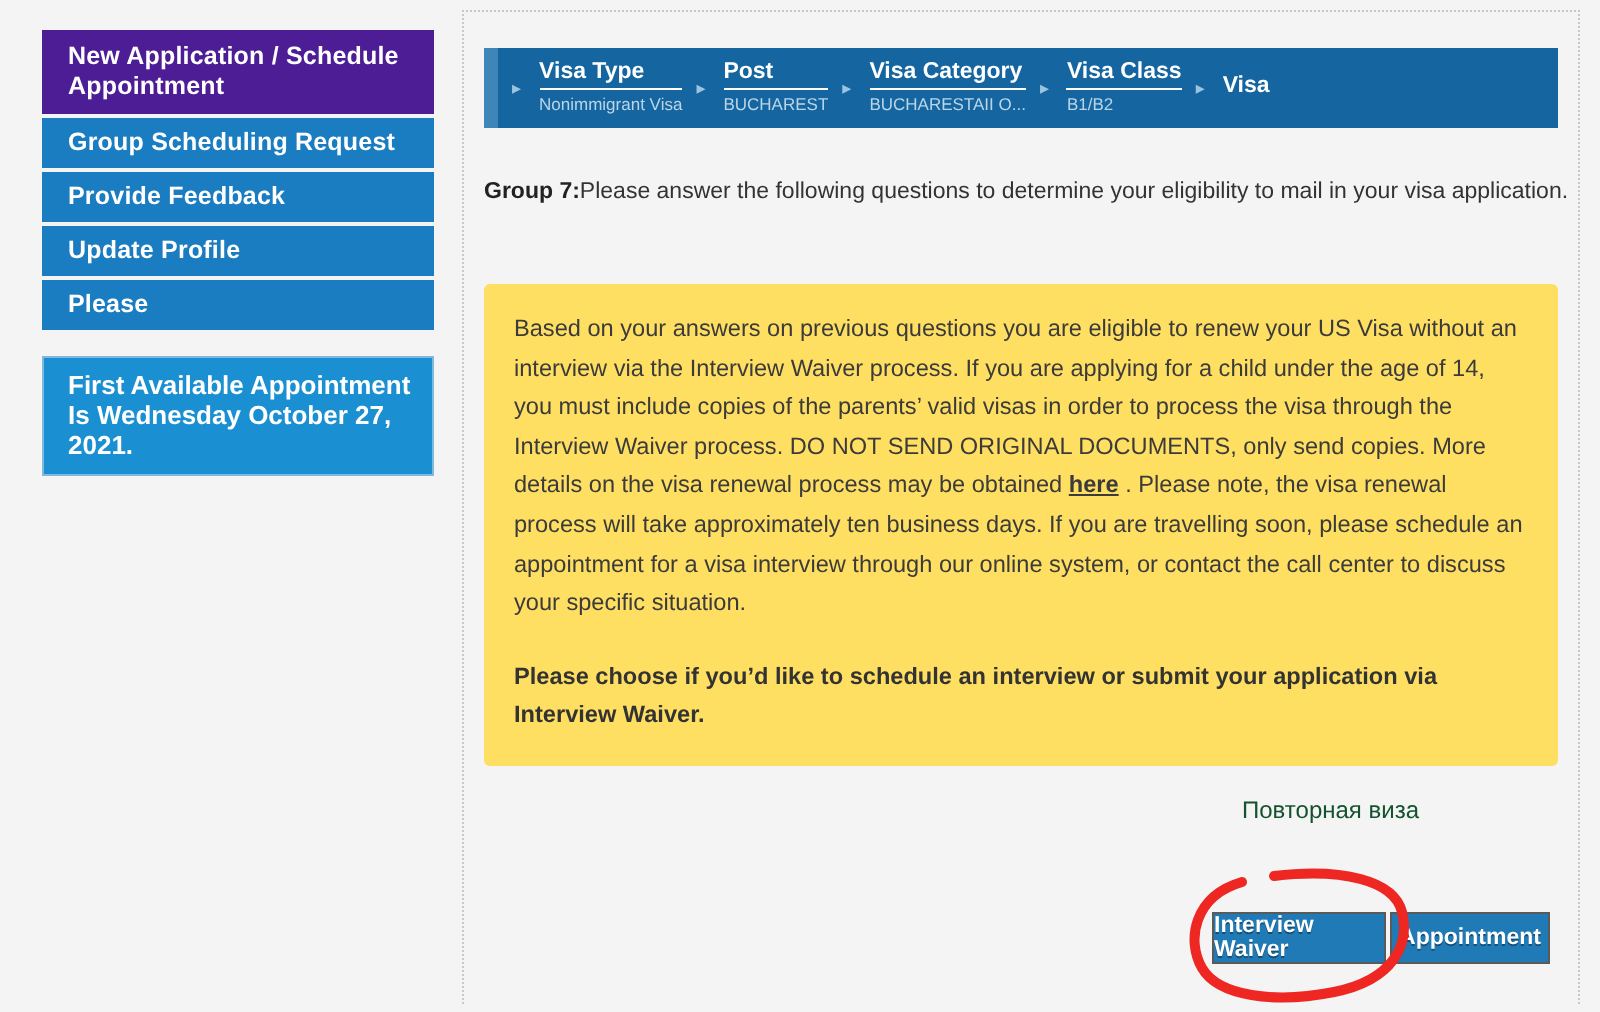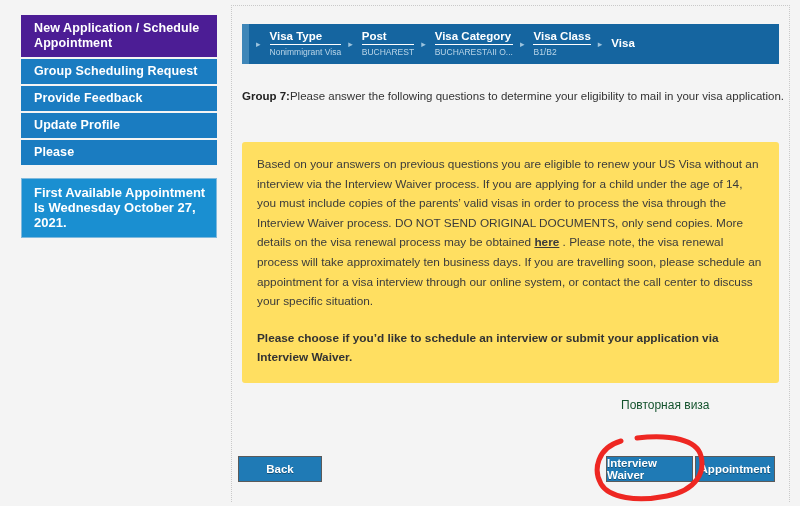--- a/index.html
+++ b/index.html
@@ -252,23 +252,20 @@
 
     <div id="step-line">
       <span class="step-strong">Group 7:</span><span>Please answer the following questions to determine your eligibility to mail in your visa application.</span>
     </div>
 
     <div id="notice">
       <p><span>Based on your answers on previous questions you are eligible to renew your US Visa without an interview via the Interview Waiver process. If you are applying for a child under the age of 14, you must include copies of the parents’ valid visas in order to process the visa through the Interview Waiver process. DO NOT SEND ORIGINAL DOCUMENTS, only send copies. More details on the visa renewal process may be obtained </span><a class="inline-link" href="#">here</a><span> . Please note,  the visa renewal process will take approximately ten business days. If you are travelling soon, please schedule an appointment for a visa interview through our online system, or contact the call center to discuss your specific situation.</span></p>
       <p class="bold-para">Please choose if you’d like to schedule an interview or submit your application via Interview Waiver.</p>
     </div>
 
-    <div class="btn" id="back-button">
-      <span>Back</span>
-    </div>
 
     <div id="action-buttons">
       <div class="btn" id="interview-waiver-button">
         <span>Interview Waiver</span>
       </div>
       <div class="btn" id="appointment-button">
         <span>Appointment</span>
       </div>
     </div>
 

